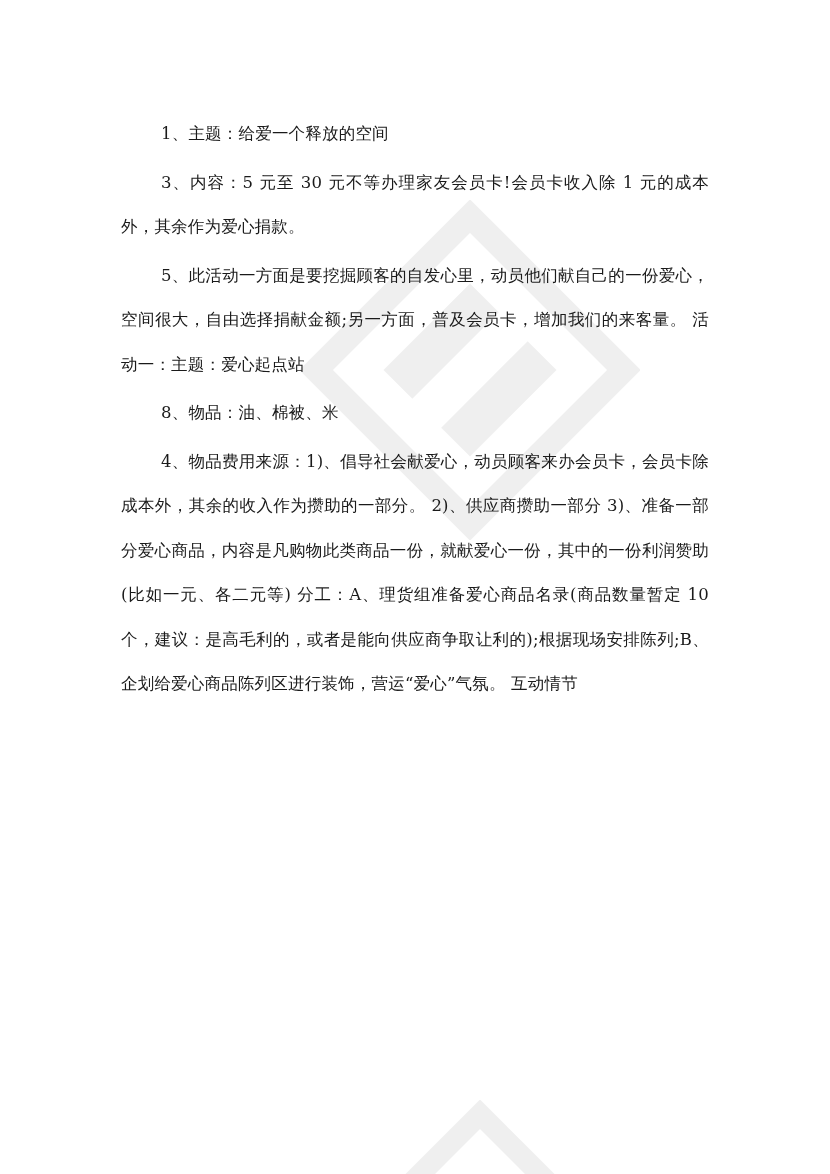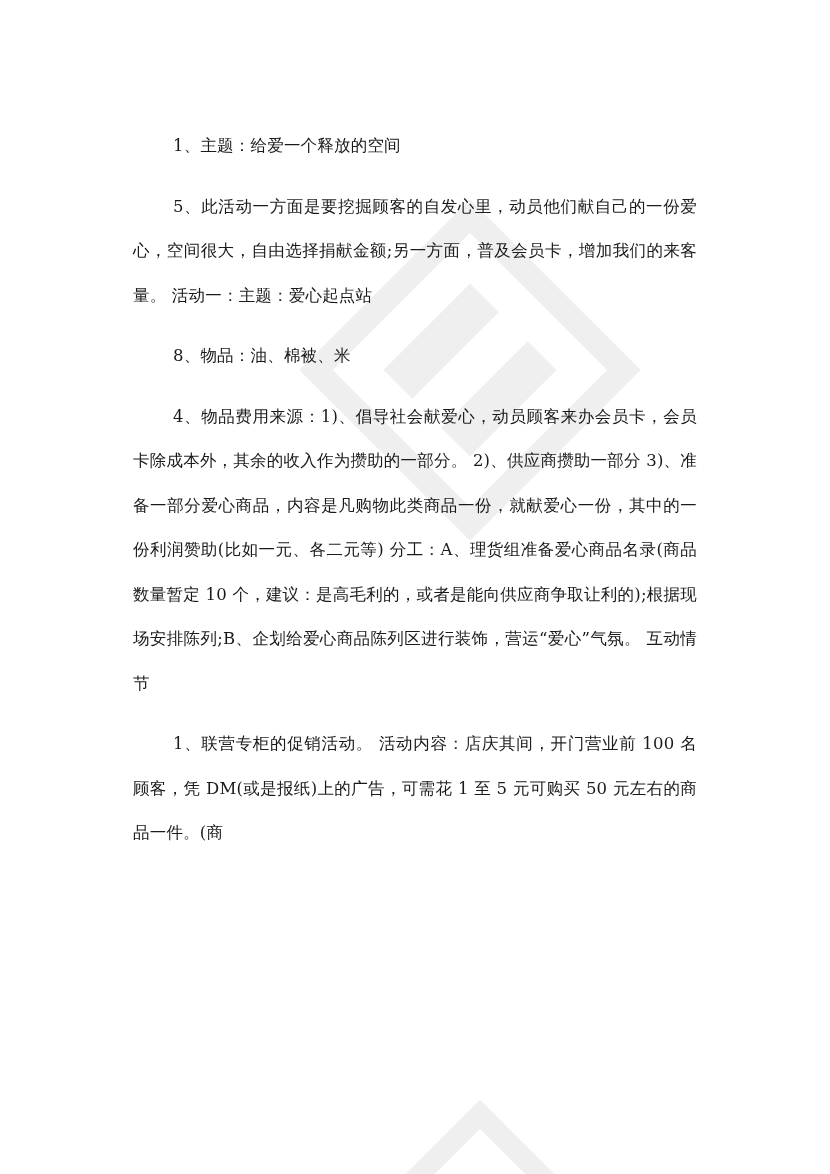--- a/index.html
+++ b/index.html
@@ -15,21 +15,21 @@
       font-family: "DejaVu Serif", "Liberation Serif", serif;
       color: #1a1a1a;
     }
     .page {
       position: absolute;
       left: 117px;
       top: 108px;
       width: 596px;
     }
     .para {
-      margin: 16px;
+      margin: 4px;
       font-size: 16.5px;
       line-height: 44.5px;
       text-indent: 40px;
       text-align: justify;
       text-align-last: left;
       letter-spacing: 0.2px;
       word-break: break-all;
     }
     .watermark {
       position: absolute;
@@ -62,17 +62,17 @@
 <svg class="watermark wm2" viewBox="0 0 100 100">
   <g transform="rotate(45 50 50)">
     <rect x="18" y="18" width="64" height="64" fill="none" stroke="#000" stroke-width="7"></rect>
     <rect x="32" y="32" width="12" height="36" fill="#000"></rect>
     <rect x="56" y="32" width="12" height="36" fill="#000"></rect>
   </g>
 </svg>
 
 <div class="page">
   <p class="para">1、主题：给爱一个释放的空间</p>
+  <p class="para">3、内容：5 元至 30 元不等办理家友会员卡!会员卡收入除 1 元的成本外，其余作为爱心捐款。</p>
   <p class="para">5、此活动一方面是要挖掘顾客的自发心里，动员他们献自己的一份爱心，空间很大，自由选择捐献金额;另一方面，普及会员卡，增加我们的来客量。 活动一：主题：爱心起点站</p>
   <p class="para">8、物品：油、棉被、米</p>
   <p class="para">4、物品费用来源：1)、倡导社会献爱心，动员顾客来办会员卡，会员卡除成本外，其余的收入作为攒助的一部分。 2)、供应商攒助一部分 3)、准备一部分爱心商品，内容是凡购物此类商品一份，就献爱心一份，其中的一份利润赞助(比如一元、各二元等) 分工：A、理货组准备爱心商品名录(商品数量暂定 10 个，建议：是高毛利的，或者是能向供应商争取让利的);根据现场安排陈列;B、企划给爱心商品陈列区进行装饰，营运“爱心”气氛。 互动情节</p>
-  <p class="para">1、联营专柜的促销活动。 活动内容：店庆其间，开门营业前 100 名顾客，凭 DM(或是报纸)上的广告，可需花 1 至 5 元可购买 50 元左右的商品一件。(商</p>
 </div>
 
 </body></html>

